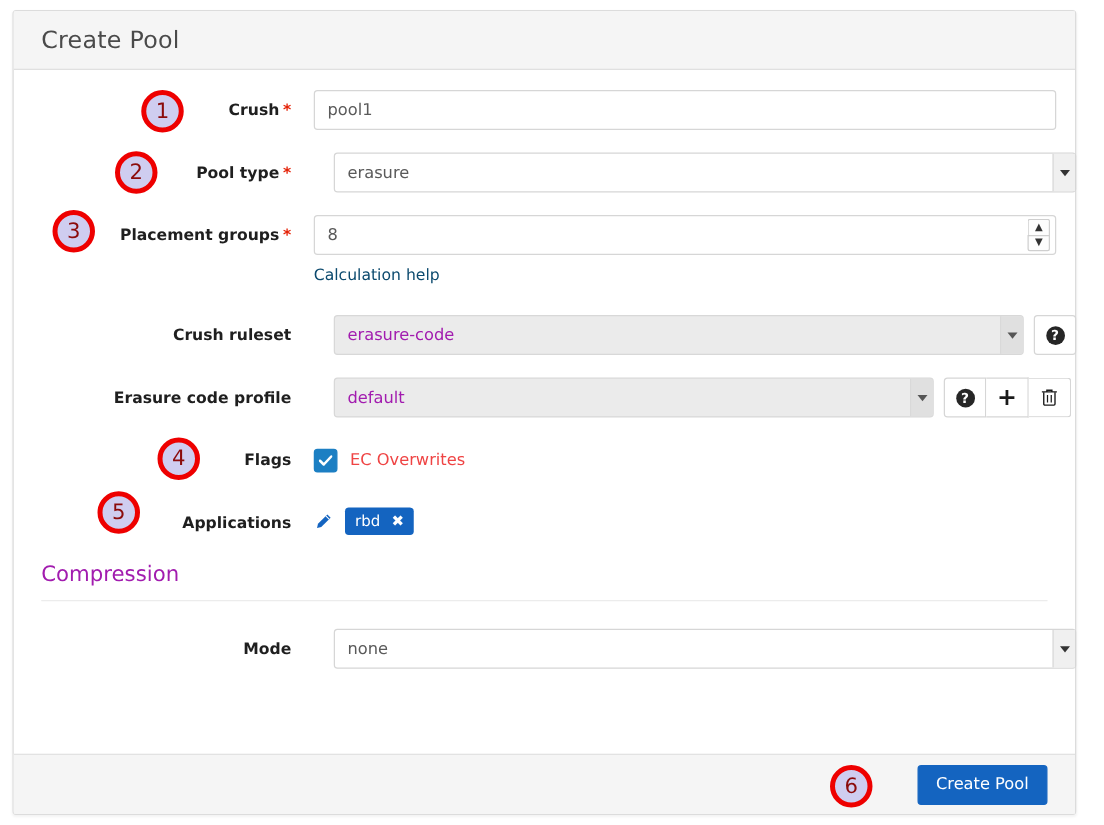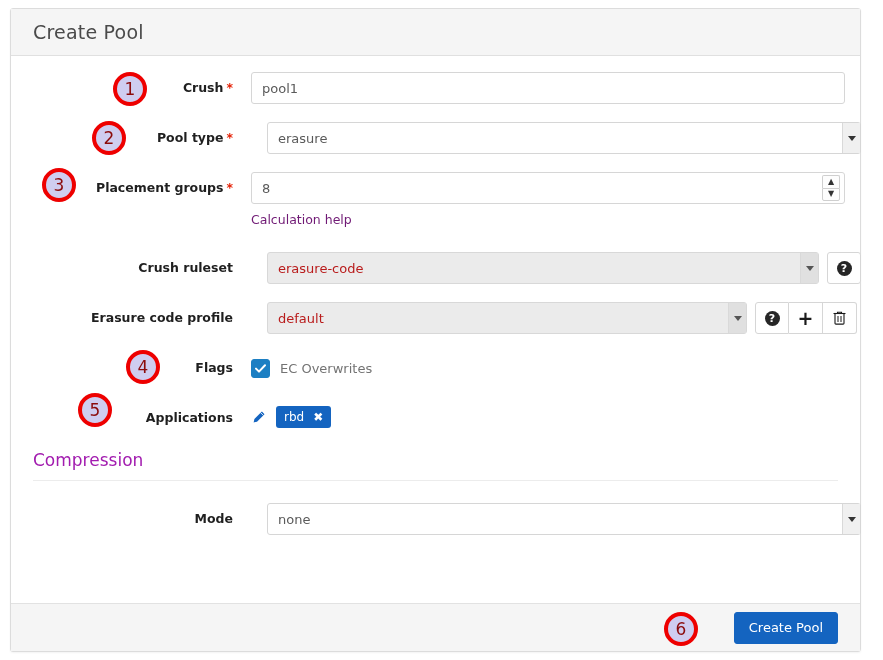--- a/index.html
+++ b/index.html
@@ -136,21 +136,21 @@
   }
   .sel .arrow::after {
     content: "";
     border-left: 4px solid transparent;
     border-right: 4px solid transparent;
     border-top: 5px solid #333333;
   }
 
   .sel.disabled, .txt.disabled {
     background: #ebebeb;
-    color: #b91c1c;
+    color: #a21caf;
     border-color: #d8d8d8;
   }
   .sel.disabled .arrow { background: #e0e0e0; }
   .sel.disabled .arrow::after { border-top-color: #555; }
 
   
   .spin-wrap {
     position: relative;
     width: 594px;
   }
@@ -211,39 +211,39 @@
     color: #ffffff;
     font-size: 11px;
     font-weight: bold;
     display: flex; align-items: center; justify-content: center;
     line-height: 1;
   }
   .plus { font-size: 19px; font-weight: bold; line-height: 1; color: #1a1a1a; }
 
   
   .help-link {
-    color: #701a75;
+    color: #0c4a6e;
     font-size: 12.5px;
     text-decoration: none;
     display: inline-block;
   }
   .sub-row { margin-top: -10px; margin-bottom: 20px; }
 
   
   .cb-line { display: flex; align-items: center; height: 32px; }
   .checkbox {
     width: 17px; height: 17px;
     background: #1c7fc3;
     border: 1px solid #1c7fc3;
     border-radius: 3px;
     display: flex; align-items: center; justify-content: center;
     margin-right: 10px;
   }
   .checkbox svg { display: block; }
-  .cb-label { font-size: 13px; color: #737373; }
+  .cb-label { font-size: 13px; color: #ef4444; }
 
   
   .app-line { display: flex; align-items: center; height: 30px; }
   .pencil { margin-right: 10px; display: flex; align-items: center; }
   .badge {
     background: #1464c0;
     color: #ffffff;
     border-radius: 3px;
     font-size: 12px;
     padding: 4px 8px;

